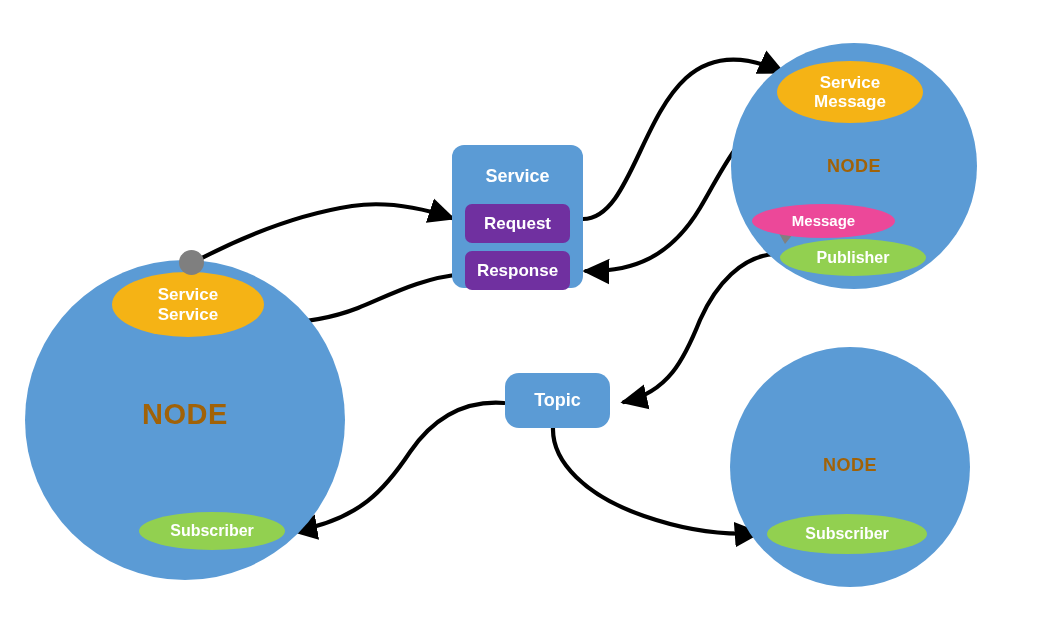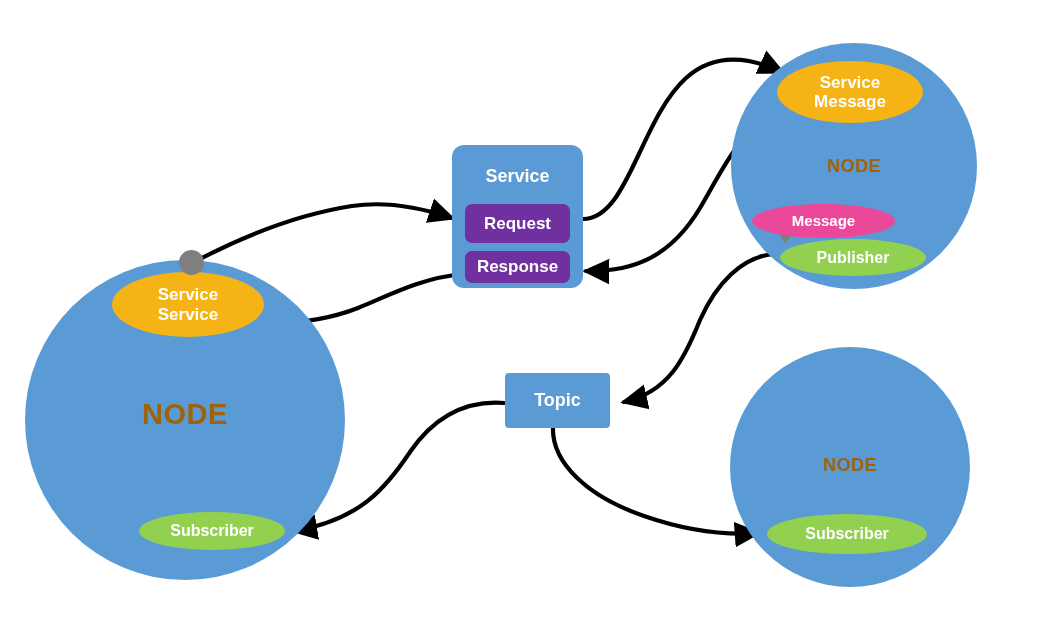--- a/index.html
+++ b/index.html
@@ -75,21 +75,21 @@
     display:flex;
     align-items:center;
     justify-content:center;
     color:#ffffff;
     font-weight:bold;
     white-space:nowrap;
     box-sizing:border-box;
   }
   .topic-box{
     position:absolute;
-    border-radius:4px;
+    border-radius:14px;
     background:#5B9BD5;
     display:flex;
     align-items:center;
     justify-content:center;
     color:#ffffff;
     font-weight:bold;
     white-space:nowrap;
     box-sizing:border-box;
   }
 </style>
@@ -136,21 +136,21 @@
   </div>
 
   <div class="rbox" style="left:452px;top:145px;width:131px;height:143px;"></div>
 
   <div class="rbox-title" style="left:452px;top:166px;width:131px;font-size:18px;">Service</div>
 
   <div class="pbox" style="left:465px;top:204px;width:105px;height:39px;font-size:17px;">
     <span>Request</span>
   </div>
 
-  <div class="pbox" style="left:465px;top:251px;width:105px;height:32px;font-size:17px;">
+  <div class="pbox" style="left:465px;top:251px;width:105px;height:39px;font-size:17px;">
     <span>Response</span>
   </div>
 
   <div class="node-circle" style="left:731px;top:43px;width:246px;height:246px;"></div>
 
   <div class="node-label" style="left:731px;top:156px;width:246px;font-size:18px;">NODE</div>
 
   <div class="ellipse ell-orange" style="left:777px;top:61px;width:146px;height:62px;font-size:17px;flex-direction:column;">
     <span>Service</span>
     <span>Message</span>

